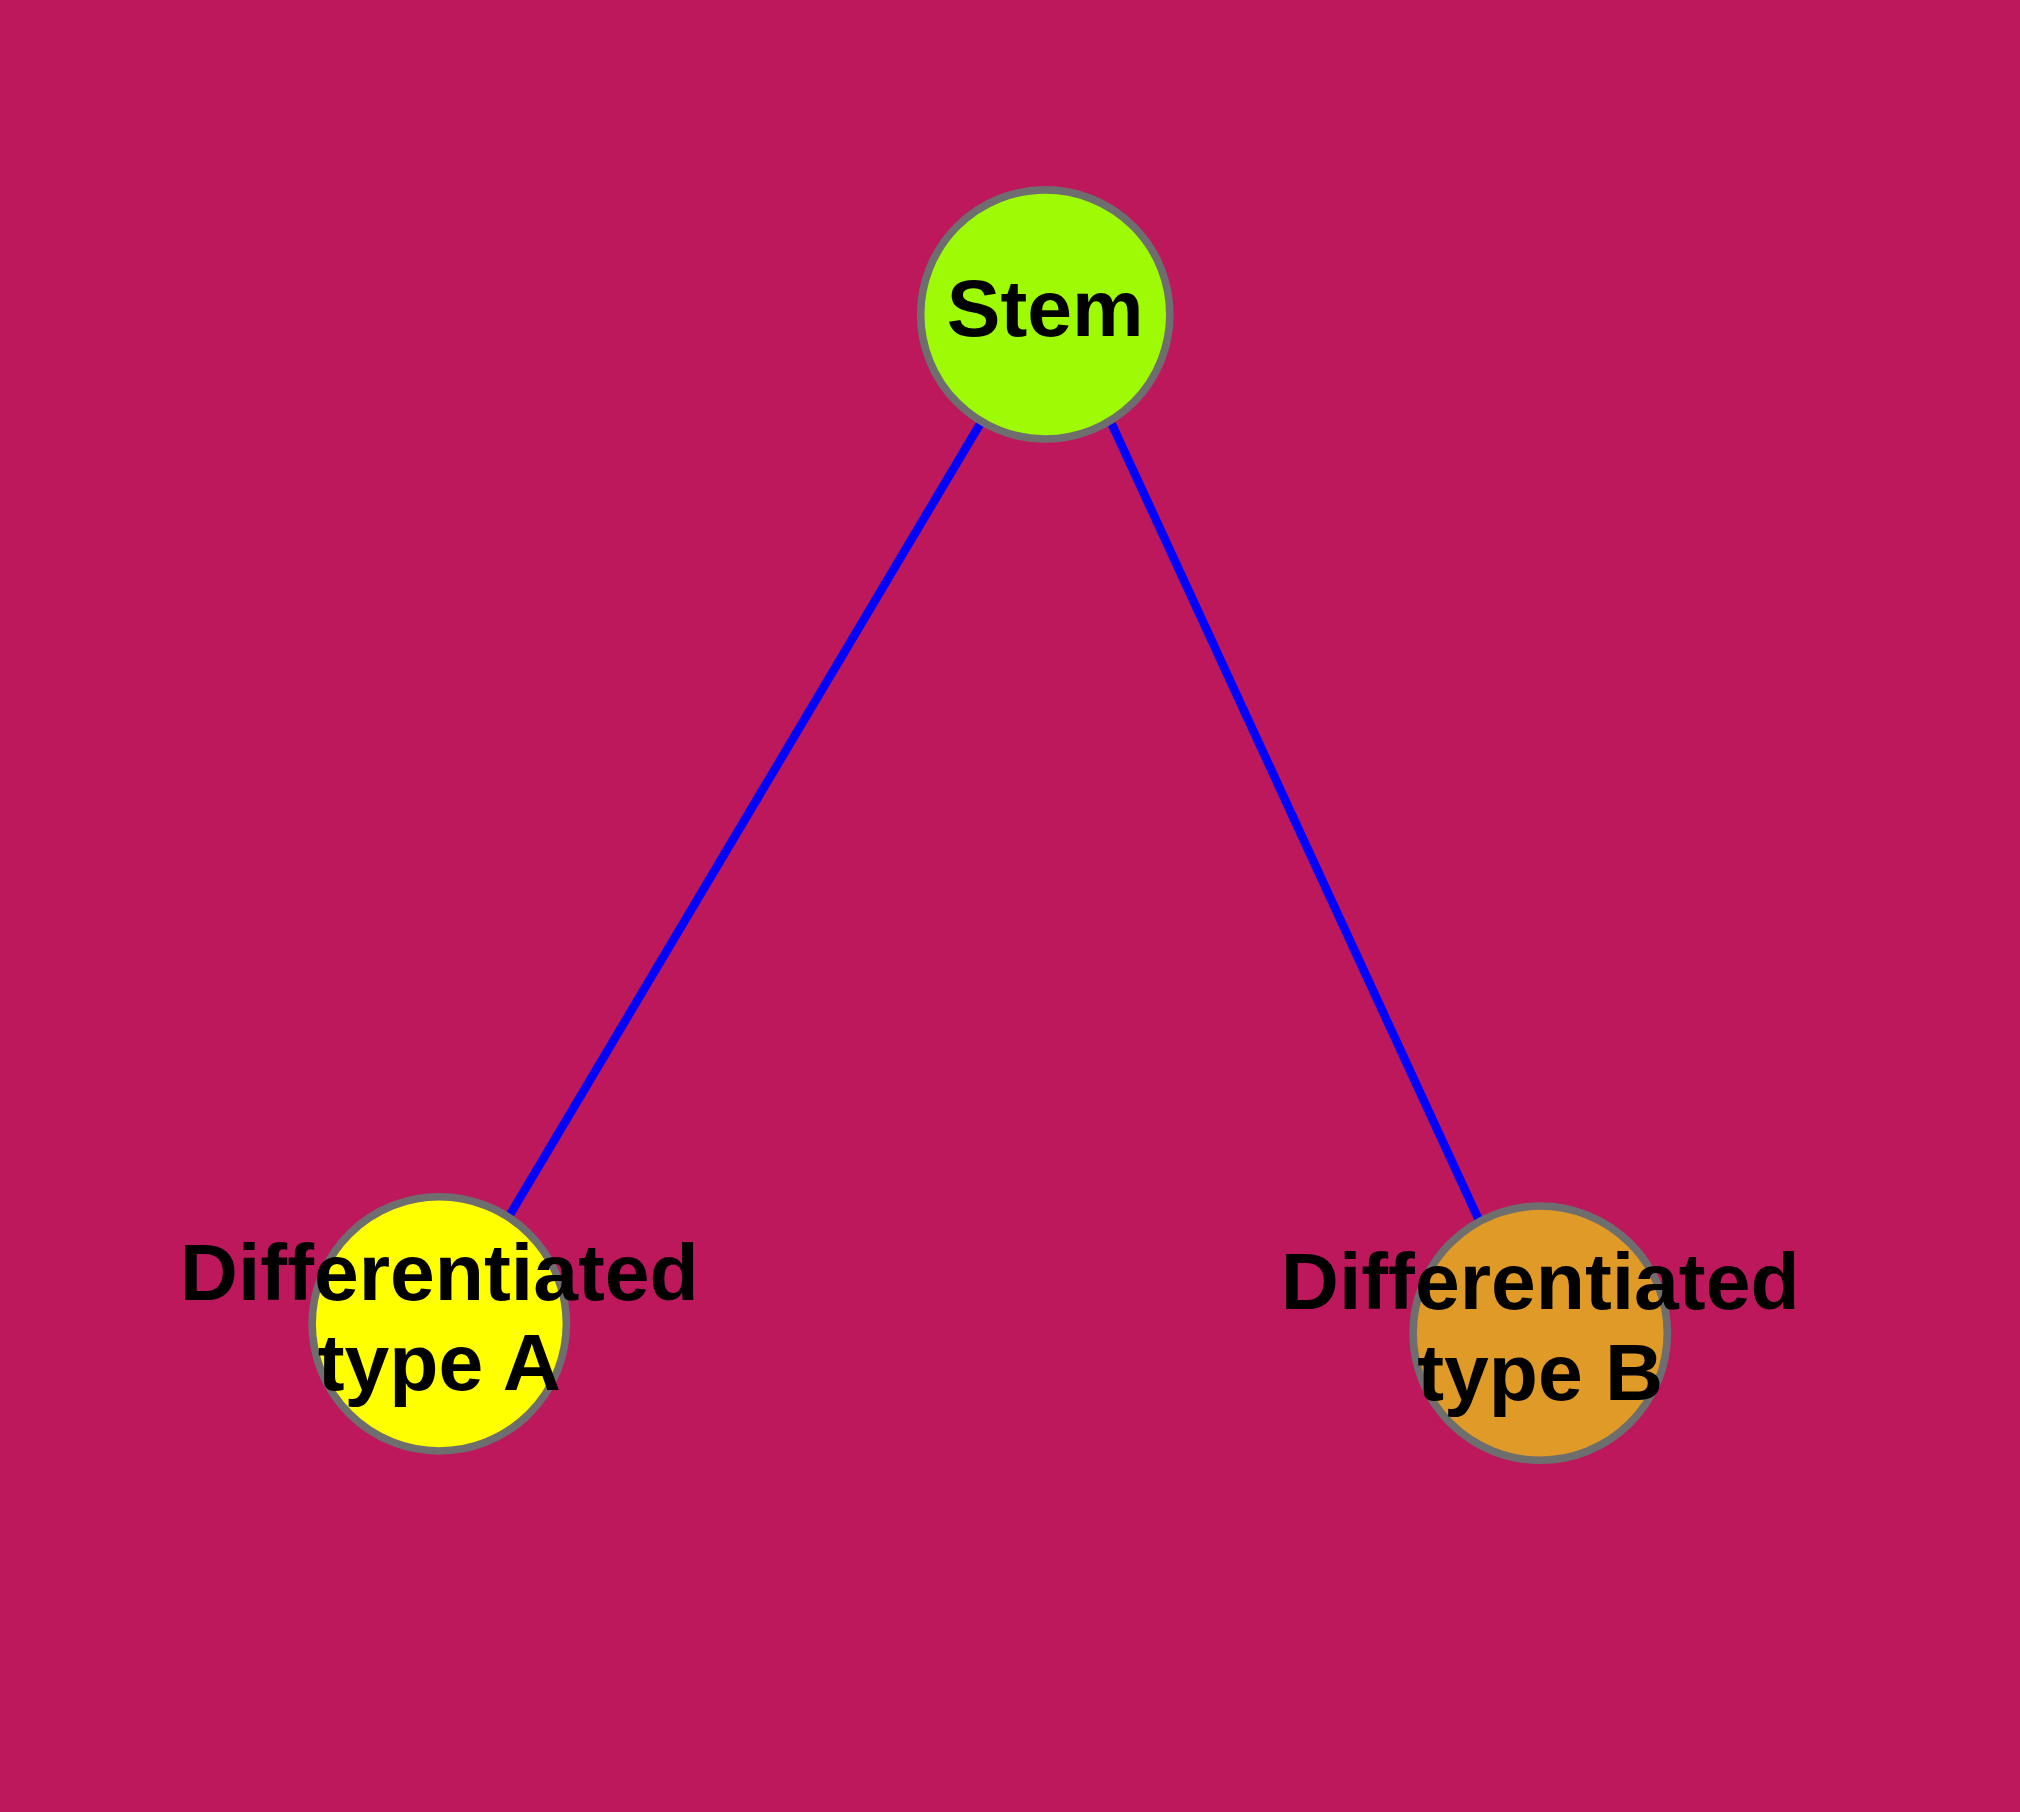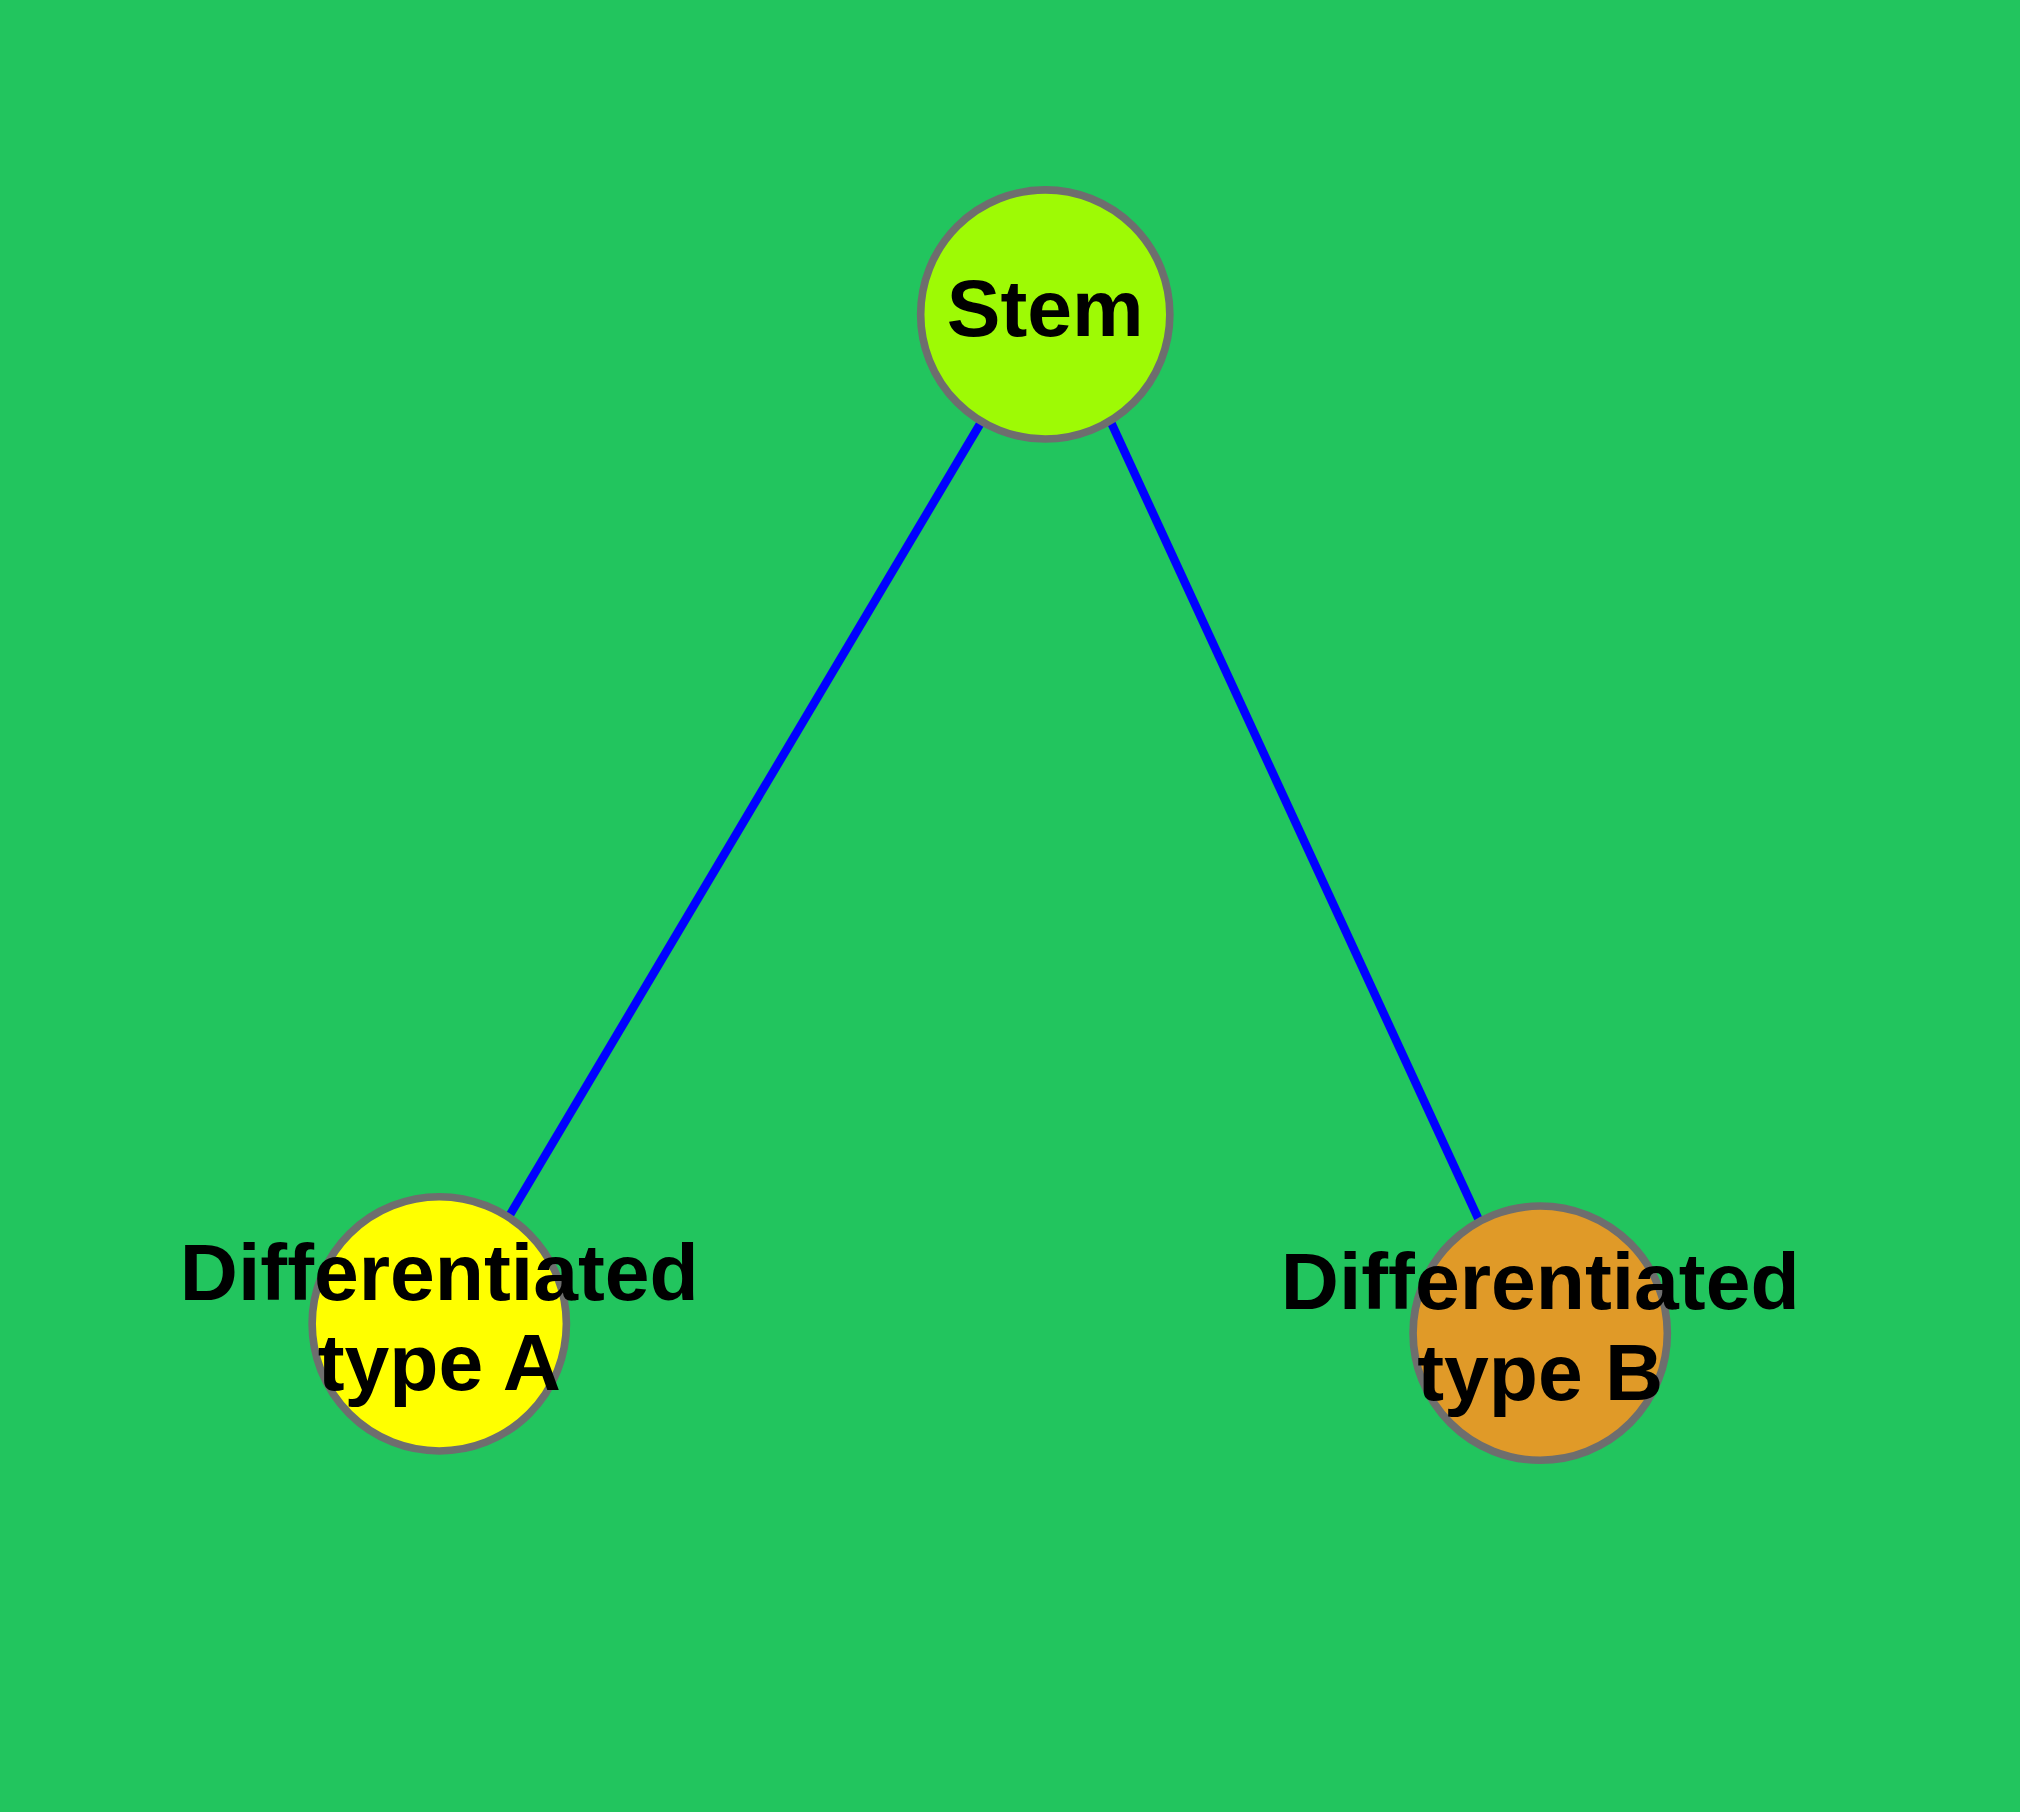--- a/index.html
+++ b/index.html
@@ -26,21 +26,21 @@
     font-family: "Liberation Sans", sans-serif;
     font-weight: bold;
     fill: #000000;
     text-anchor: middle;
     dominant-baseline: middle;
   }
 </style>
 </head>
 <body>
 
-<div id="canvas" style="width: 2021px; height: 1812px; background: #22c55e;">
+<div id="canvas" style="width: 2021px; height: 1812px; background: #be185d;">
   <svg id="graph-svg" viewBox="0 0 2384 2138" style="width: 2021px; height: 1812px;">
 
     <g>
       <line x1="1158" y1="497" x2="601" y2="1434" stroke="#0000ff" stroke-width="10" stroke-linecap="butt"></line>
       <line x1="1310" y1="497" x2="1744" y2="1438" stroke="#0000ff" stroke-width="10" stroke-linecap="butt"></line>
     </g>
 
     <g>
       <circle cx="1233" cy="371" r="147" fill="#9efa05" stroke="#6e6e6e" stroke-width="9"></circle>
       <text class="node-label" x="1233" y="371" font-size="95" fill="#000000">Stem</text>

